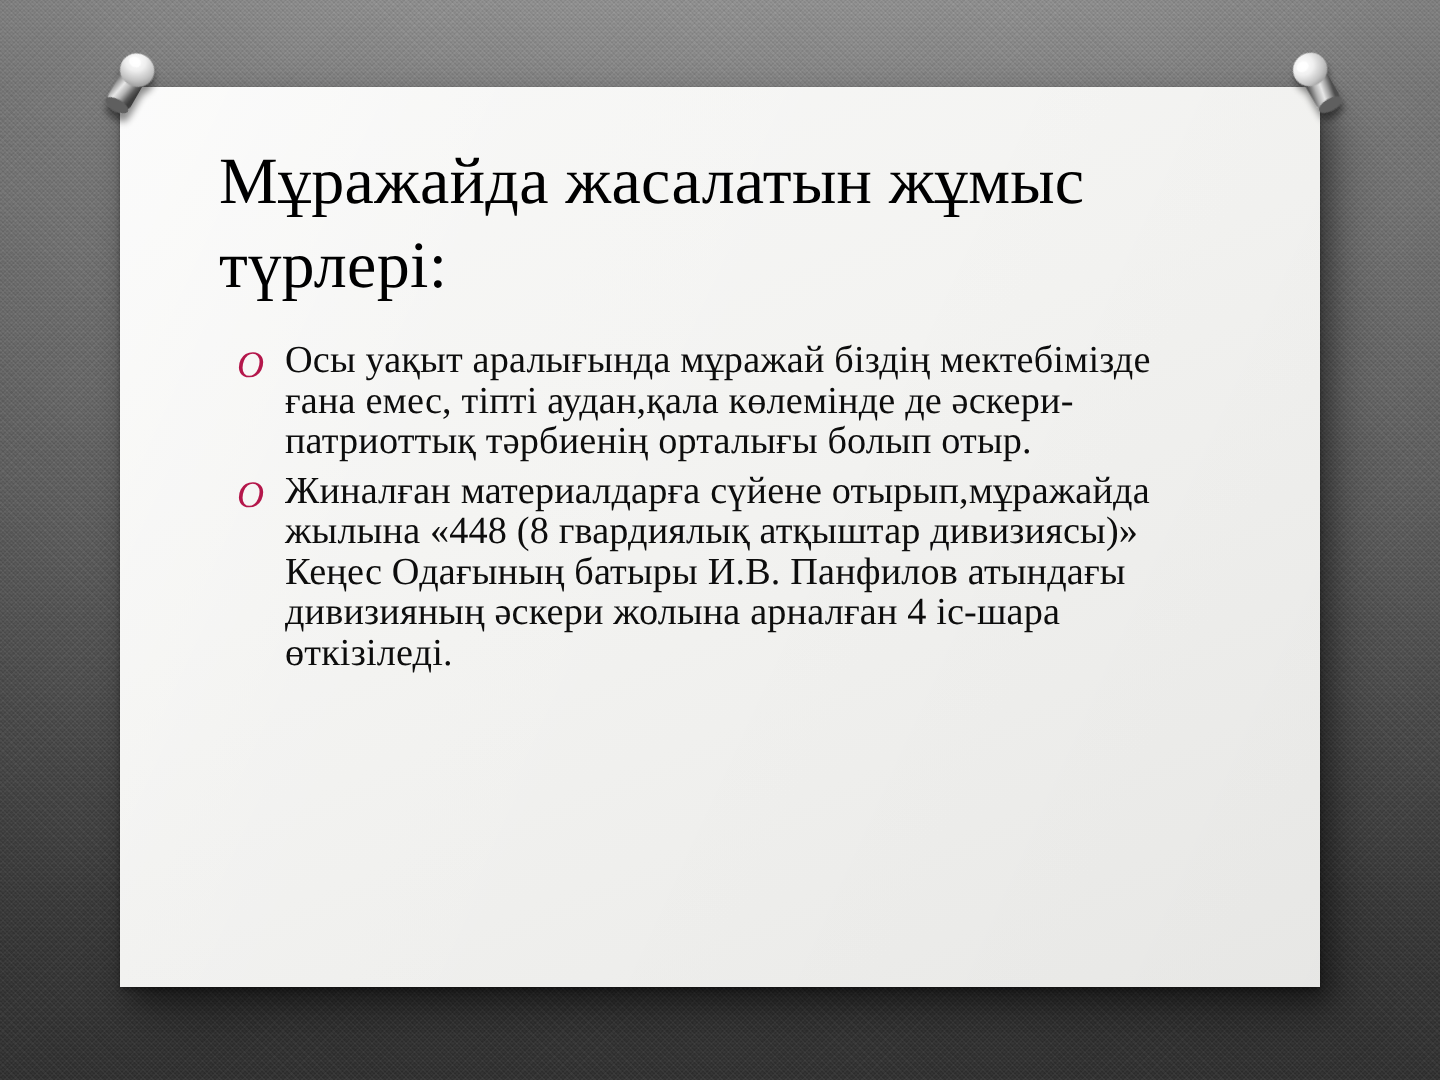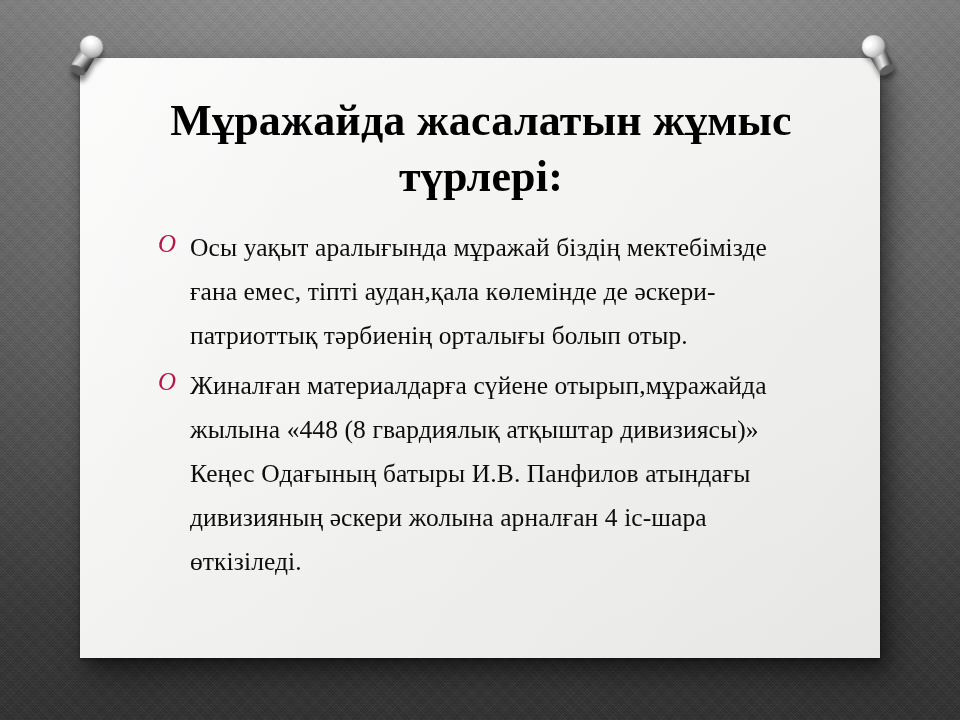--- a/index.html
+++ b/index.html
@@ -85,22 +85,22 @@
       rgba(255,255,255,0.0) 52%,
       rgba(0,0,0,0.018) 100%);
   }
 
   
   .title {
     position: absolute;
     left: 66px;
     top: 35px;
     width: 670px;
-    text-align: center;
-    font-weight: bold;
+    text-align: left;
+    font-weight: normal;
     font-size: 44px;
     line-height: 1.28;
     color: #000000;
     letter-spacing: 0.2px;
   }
 
   
   .body-list {
     position: absolute;
     left: 76px;
@@ -124,21 +124,21 @@
     line-height: 36px;
     color: #B4174B;
     text-align: left;
     padding-left: 2px;
     user-select: none;
   }
 
   .bullet-text {
     flex: 1 1 auto;
     font-size: 25.5px;
-    line-height: 44px;
+    line-height: 27px;
     color: #0d0d0d;
     text-align: left;
     white-space: pre-line;
     letter-spacing: 0.1px;
   }
 
   
   .pin {
     position: absolute;
     width: 58px;

